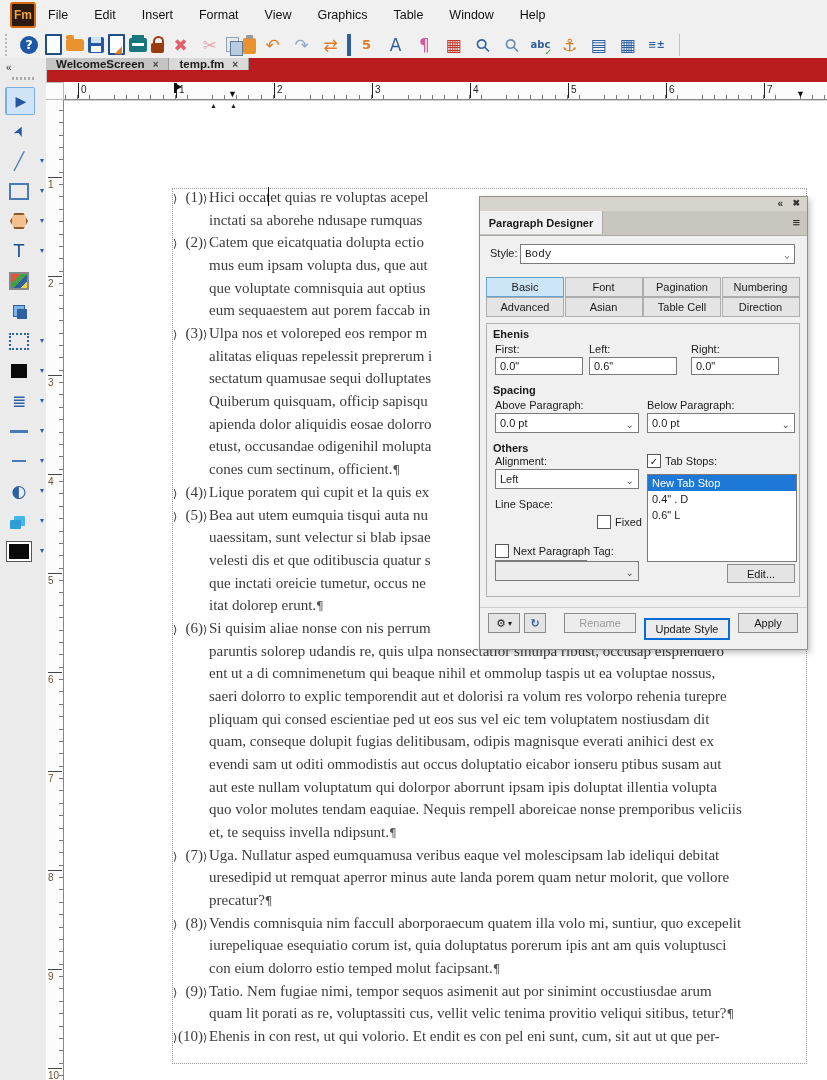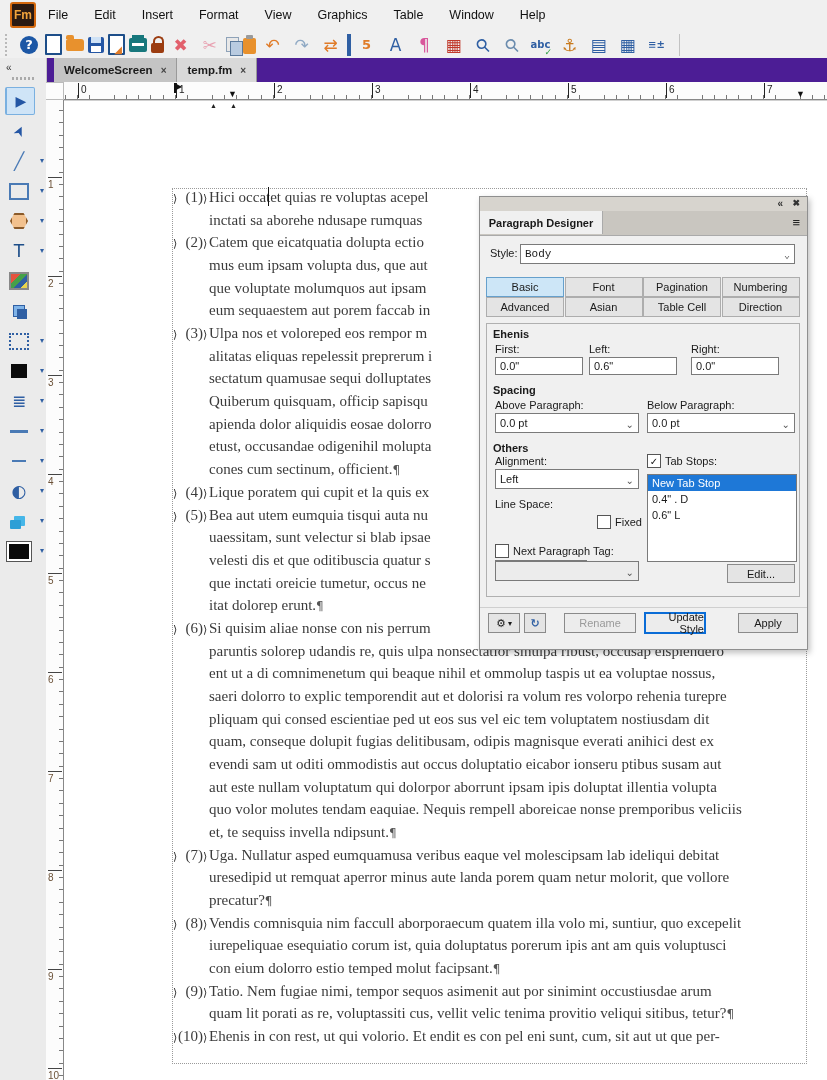--- a/index.html
+++ b/index.html
@@ -33,21 +33,21 @@
   .shape-copy{width:11px;height:13px;background:#e8e8e8;border:1.5px solid #8ea2b8;position:relative;}
   .shape-copy::after{content:"";position:absolute;left:3px;top:3px;width:11px;height:13px;background:#b9cbe0;border:1.5px solid #5c7a9c;}
   .shape-clipboard{width:13px;height:16px;background:#e8912d;border-radius:2px;position:relative;margin-top:2px;}
   .shape-clipboard::before{content:"";position:absolute;left:3px;top:-3px;width:7px;height:4px;background:#9a9a9a;border-radius:1px;}
   .shape-rot{transform:rotate(-45deg);font-size:18px;font-weight:bold;}
   .shape-small-text{font-size:10px;font-weight:bold;letter-spacing:0;}
   .shape-numbar{border-left:4px solid #2f5fa3;padding-left:3px;font-weight:bold;font-size:13px;}
   .shape-spell::after{content:"✓";position:absolute;right:1px;bottom:-1px;color:#2f9e44;font-size:9px;}
 
   
-  .tabbar{position:absolute;left:46px;top:58px;width:781px;height:24px;background:#4c1d95;border-bottom:1px solid #9a9a9a;display:flex;align-items:stretch;}
+  .tabbar{position:absolute;left:46px;top:58px;width:781px;height:24px;background:#b91c1c;border-bottom:1px solid #9a9a9a;display:flex;align-items:stretch;flex-direction:column;}
   .doctab{display:flex;align-items:center;padding:0 10px;font-size:11.5px;font-weight:bold;color:#1a1a1a;border-right:1px solid #9a9a9a;cursor:pointer;}
   .doctab .closex{margin-left:8px;font-size:10px;color:#444;font-weight:bold;cursor:pointer;}
   .doctab.inactive{background:#c4c4c4;}
   .doctab.active{background:#d9d9d9;}
   .tabspacer{width:8px;}
 
   
   .toolpanel{position:absolute;left:0;top:58px;width:46px;height:1022px;background:#ebebeb;border-right:1px solid #c4c4c4;}
   .tp-collapse{font-size:10px;color:#333;padding:4px 0 0 6px;cursor:pointer;}
   .tp-grip{width:22px;height:3px;margin:4px auto 6px auto;background-image:repeating-linear-gradient(90deg,#aaa 0 2px,transparent 2px 4px);}
@@ -301,21 +301,21 @@
         <div class="docline" style="left: 108px; top: 134.36px; width: 633px;">
           <span class="dl-sym" style="left: 1px;">⟩</span>
           <span class="dl-num">(2)</span>
           <span class="dl-sym" style="left: 31px;">⟩</span>
           <span class="dl-text">Catem que eicatquatia dolupta ectio</span>
         </div>
         <div class="docline" style="left: 108px; top: 157.04px; width: 633px;">
           <span class="dl-text">mus eum ipsam volupta dus, que aut</span>
         </div>
         <div class="docline" style="left: 108px; top: 179.72px; width: 633px;">
-          <span class="dl-text">que voluptate molumquos aut ipsam</span>
+          <span class="dl-text">que voluptate comnisquia aut optius</span>
         </div>
         <div class="docline" style="left: 108px; top: 202.4px; width: 633px;">
           <span class="dl-text">eum sequaestem aut porem faccab in</span>
         </div>
         <div class="docline" style="left: 108px; top: 225.08px; width: 633px;">
           <span class="dl-sym" style="left: 1px;">⟩</span>
           <span class="dl-num">(3)</span>
           <span class="dl-sym" style="left: 31px;">⟩</span>
           <span class="dl-text">Ulpa nos et voloreped eos rempor m</span>
         </div>
@@ -510,17 +510,17 @@
 
     <div class="pd-bottom">
       <div class="btn" style="left:8px;top:5px;width:32px;height:20px;">
           <span style="font-family:'DejaVu Sans',sans-serif;">⚙</span>
           <span style="font-size:8px;margin-left:2px;">▾</span>
         </div>
       <div class="btn" style="left:44px;top:5px;width:22px;height:20px;">
           <span style="font-family:'DejaVu Sans',sans-serif;color:#2f5fa3;font-weight:bold;">↻</span>
         </div>
       <div class="btn disabled" style="left:84px;top:5px;width:72px;height:20px;">Rename</div>
-      <div class="btn default" style="left:164px;top:4px;width:62px;height:22px;text-align:right;">Update Style</div>
+      <div class="btn default" style="left:164px;top:10px;width:86px;height:22px;">Update Style</div>
       <div class="btn" style="left:258px;top:5px;width:60px;height:20px;">Apply</div>
     </div>
   </div>
 </div>
 
 </body></html>

